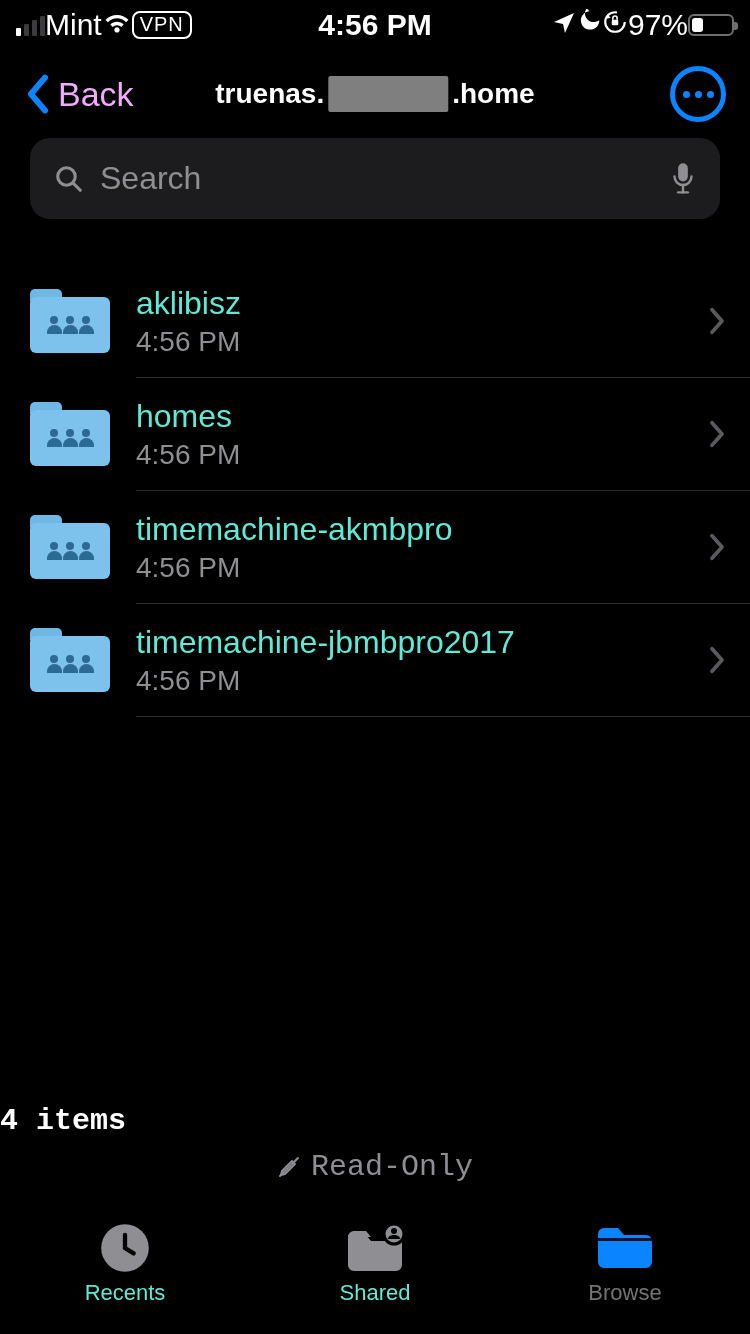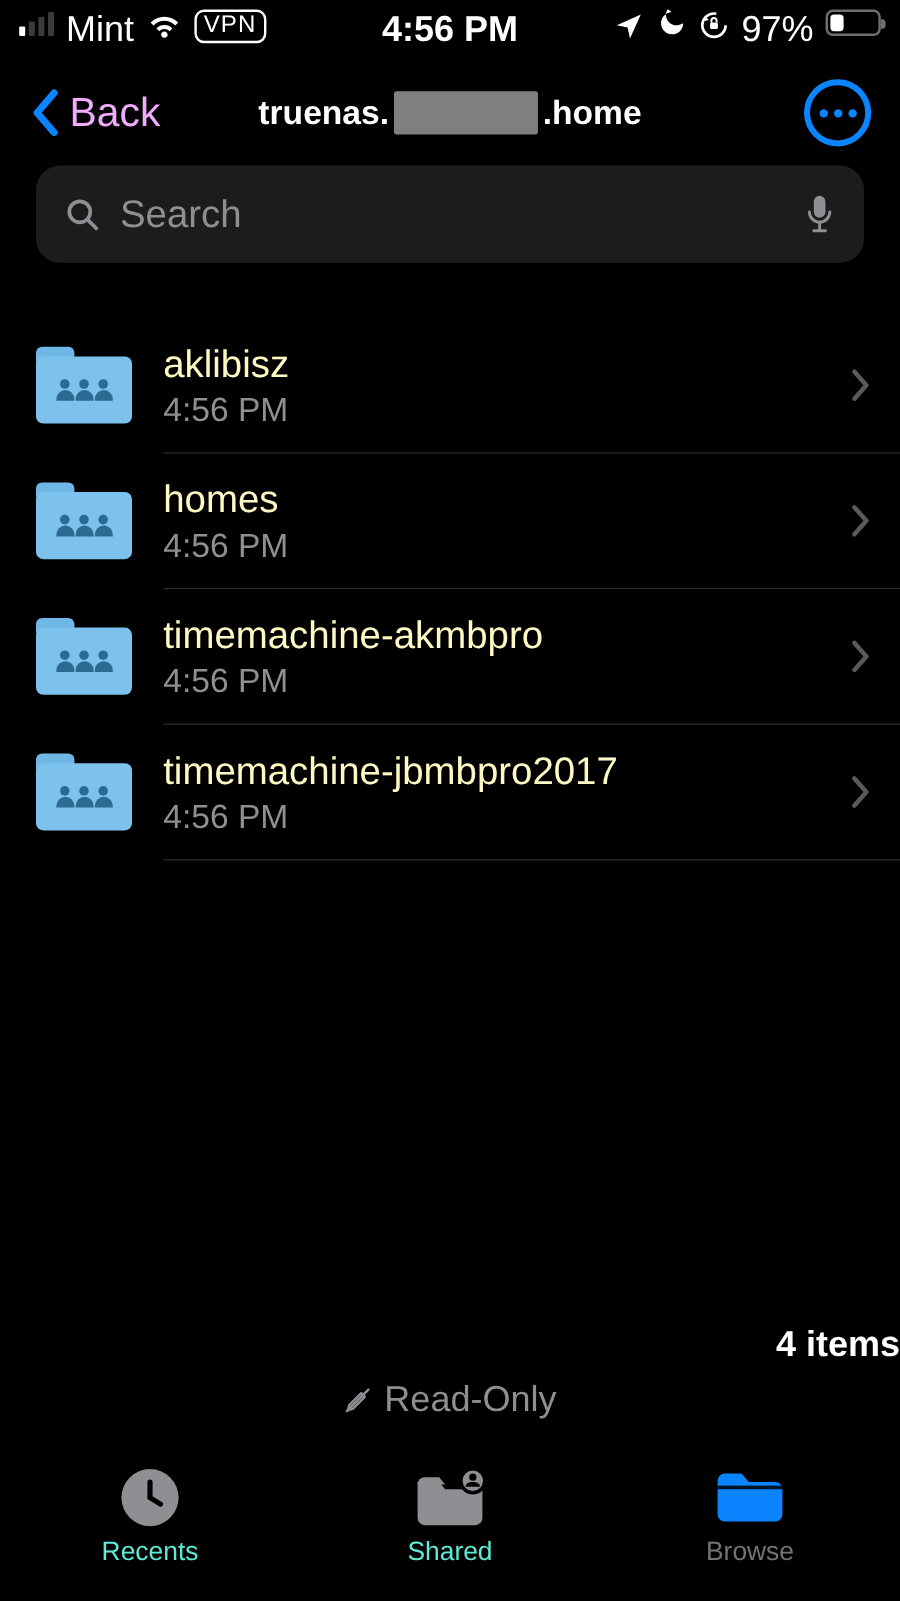--- a/index.html
+++ b/index.html
@@ -23,22 +23,21 @@
       height: 50px;
       display: flex;
       align-items: center;
       justify-content: space-between;
       padding: 0 16px;
       font-size: 30px;
       font-weight: 600;
     }
     .status-left, .status-right {
       display: flex;
-      align-items: flex-start;
-      gap: 10px;
+      align-items: center;
     }
     .status-left .carrier {
       font-size: 30px;
       font-weight: 500;
     }
     .signal-bars {
       display: flex;
       align-items: flex-end;
       gap: 3px;
       height: 22px;
@@ -239,21 +238,21 @@
       border-radius: 8px 8px 0 0;
       margin-top: 1px;
     }
     .row .info {
       flex: 1;
       min-width: 0;
     }
     .row .name {
       font-size: 32px;
       font-weight: 500;
-      color: #fef9c3;
+      color: #5eead4;
     }
     .row .time {
       font-size: 28px;
       color: #8e8e93;
       margin-top: 4px;
     }
     .chevron-right {
       color: #5a5a5e;
       flex-shrink: 0;
     }
@@ -262,23 +261,24 @@
       background: #2c2c2e;
       margin-left: 136px;
     }
 
     
     .footer-summary {
       position: absolute;
       bottom: 150px;
       left: 0;
       right: 0;
-      text-align: right;
+      text-align: left;
       color: #8e8e93;
       font-size: 30px;
+      font-family: Liberation Mono, monospace;
     }
     .footer-summary .count {
       color: #fff;
       font-weight: 700;
       margin-bottom: 12px;
     }
     .footer-summary .readonly {
       display: flex;
       align-items: center;
       justify-content: center;

